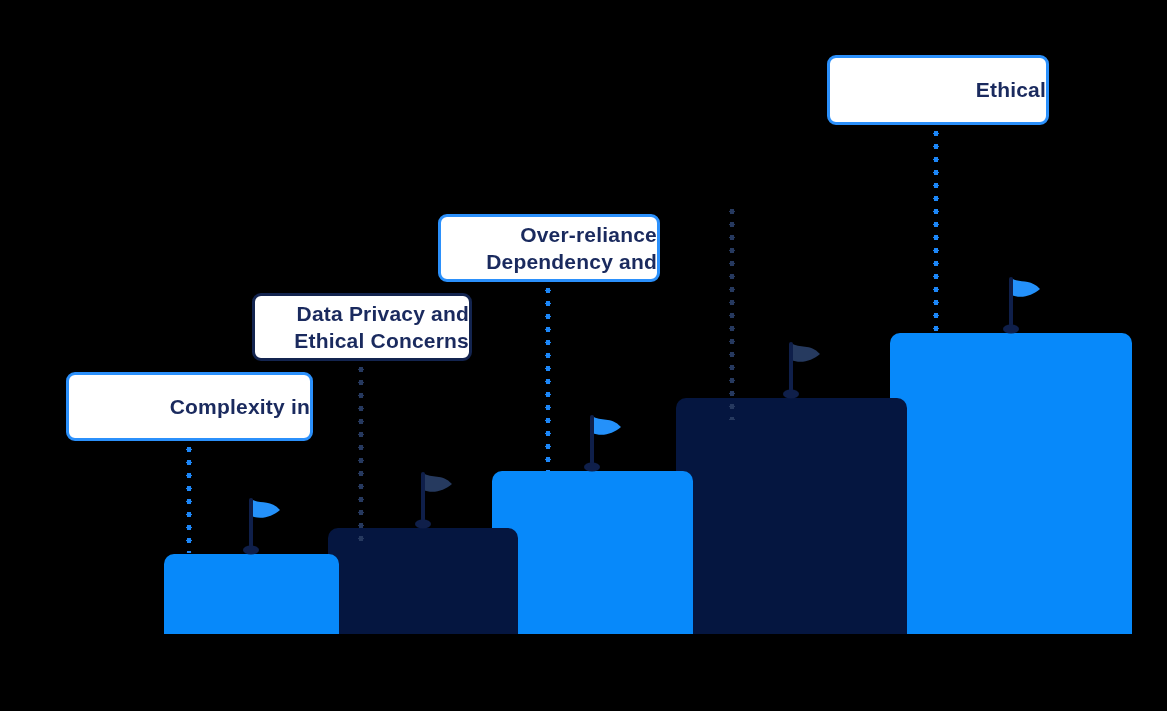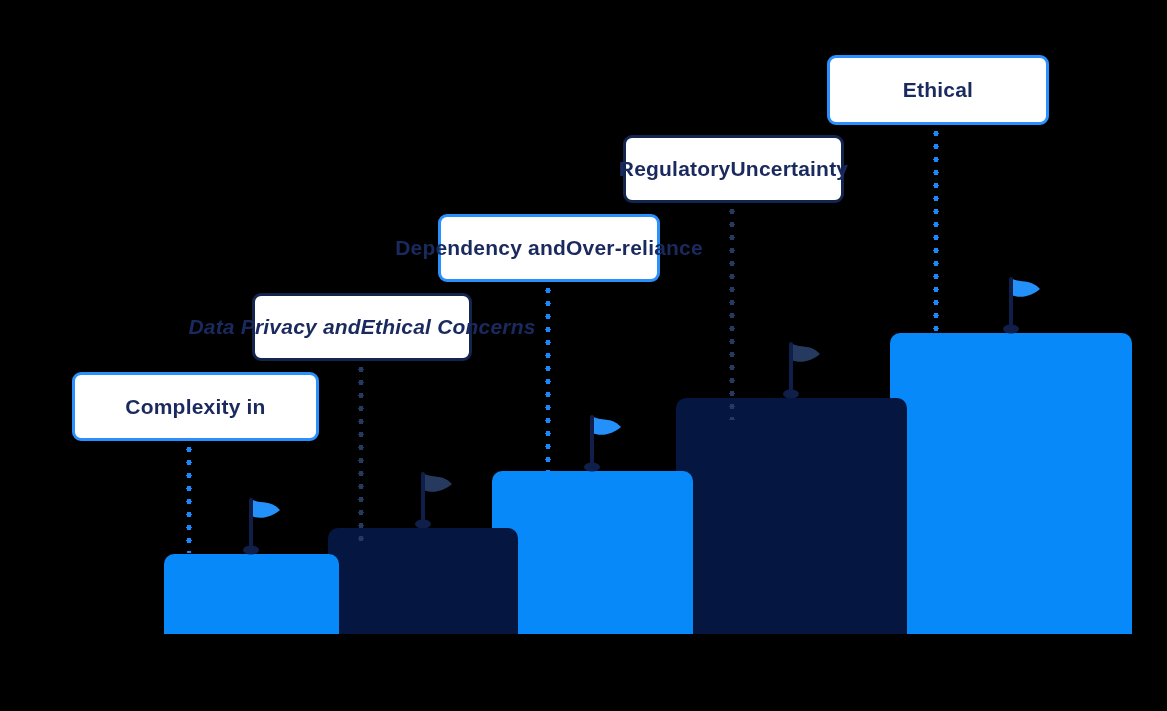--- a/index.html
+++ b/index.html
@@ -7,21 +7,21 @@
     position:relative;
     width:1167px;height:711px;
     overflow:hidden;
     font-family:"Liberation Sans",sans-serif;
   }
   .item{position:absolute;inset:0;pointer-events:none;}
   .label-box{
     position:absolute;z-index:70;
     background:var(--label-bg,#fff);
     border-radius:9px;
-    display:flex;align-items:center;justify-content:center;
+    display:flex;flex-direction:column;align-items:flex-end;justify-content:center;
     text-align:center;
     font-weight:700;font-size:21px;line-height:1.3;letter-spacing:.2px;
     color:var(--label-text,#1A2A5E);
     box-sizing:border-box;
   }
   .label-box .line{white-space:nowrap;}
   .accent-blue{border:3px solid var(--border-blue,#2B90FB);}
   .accent-navy{border:3px solid var(--border-navy,#13244F);}
   .connector{
     position:absolute;z-index:60;width:6px;
@@ -37,71 +37,67 @@
   .flag .pole{fill:var(--flag-pole,#0F1F4A);}
   .flag-blue .pennant{fill:var(--flag-blue,#2491FA);}
   .flag-navy .pennant{fill:var(--flag-navy,#263A5F);}
 </style>
 </head>
 <body>
 
 <div class="canvas" style="width: 1167px; height: 711px; background: rgb(0, 0, 0);">
 
   <div class="item">
-    <div class="label-box accent-blue" style="left: 66px; top: 372px; width: 247px; height: 69px; margin-left: 6px;">
+    <div class="label-box accent-blue" style="left: 66px; top: 372px; width: 247px; height: 69px;">
       <span class="line">Complexity in</span>
     </div>
     <div class="connector dots-blue" style="left: 186px; top: 443px; height: 110px;"></div>
     <div class="flag flag-blue" style="left: 220px; top: 496px;">
       <svg width="62" height="60" viewBox="0 0 62 60" aria-hidden="true">
         <path class="pennant" d="M31 3 C 40 9, 50 3, 60 14 C 52 21, 41 24, 31 20 Z"></path>
         <rect class="pole" x="29" y="2" width="4" height="50" rx="2"></rect>
         <ellipse class="pole" cx="31" cy="54" rx="8" ry="4.5"></ellipse>
       </svg>
     </div>
     <div class="bar bar-light" style="left: 164px; top: 554px; width: 175px; height: 80px; z-index: 50;"></div>
   </div>
 
   <div class="item">
-    <div class="label-box accent-navy" style="left: 252px; top: 293px; width: 220px; height: 68px; font-style: italic;">
+    <div class="label-box accent-navy" style="left: 252px; top: 293px; width: 220px; height: 68px;">
       <span class="line">Data Privacy and</span>
       <span class="line">Ethical Concerns</span>
     </div>
     <div class="connector dots-navy" style="left: 358px; top: 363px; height: 183px;"></div>
     <div class="flag flag-navy" style="left: 392px; top: 470px;">
       <svg width="62" height="60" viewBox="0 0 62 60" aria-hidden="true">
         <path class="pennant" d="M31 3 C 40 9, 50 3, 60 14 C 52 21, 41 24, 31 20 Z"></path>
         <rect class="pole" x="29" y="2" width="4" height="50" rx="2"></rect>
         <ellipse class="pole" cx="31" cy="54" rx="8" ry="4.5"></ellipse>
       </svg>
     </div>
     <div class="bar bar-navy" style="left: 328px; top: 528px; width: 190px; height: 106px; z-index: 40;"></div>
   </div>
 
   <div class="item">
     <div class="label-box accent-blue" style="left: 438px; top: 214px; width: 222px; height: 68px;">
+      <span class="line">Over-reliance</span>
       <span class="line">Dependency and</span>
-      <span class="line">Over-reliance</span>
     </div>
     <div class="connector dots-blue" style="left: 545px; top: 284px; height: 187px;"></div>
     <div class="flag flag-blue" style="left: 561px; top: 413px;">
       <svg width="62" height="60" viewBox="0 0 62 60" aria-hidden="true">
         <path class="pennant" d="M31 3 C 40 9, 50 3, 60 14 C 52 21, 41 24, 31 20 Z"></path>
         <rect class="pole" x="29" y="2" width="4" height="50" rx="2"></rect>
         <ellipse class="pole" cx="31" cy="54" rx="8" ry="4.5"></ellipse>
       </svg>
     </div>
     <div class="bar bar-light" style="left: 492px; top: 471px; width: 201px; height: 163px; z-index: 30;"></div>
   </div>
 
   <div class="item">
-    <div class="label-box accent-navy" style="left: 623px; top: 135px; width: 221px; height: 68px;">
-      <span class="line">Regulatory</span>
-      <span class="line">Uncertainty</span>
-    </div>
     <div class="connector dots-navy" style="left: 729px; top: 205px; height: 215px;"></div>
     <div class="flag flag-navy" style="left: 760px; top: 340px;">
       <svg width="62" height="60" viewBox="0 0 62 60" aria-hidden="true">
         <path class="pennant" d="M31 3 C 40 9, 50 3, 60 14 C 52 21, 41 24, 31 20 Z"></path>
         <rect class="pole" x="29" y="2" width="4" height="50" rx="2"></rect>
         <ellipse class="pole" cx="31" cy="54" rx="8" ry="4.5"></ellipse>
       </svg>
     </div>
     <div class="bar bar-navy" style="left: 676px; top: 398px; width: 231px; height: 236px; z-index: 20;"></div>
   </div>

